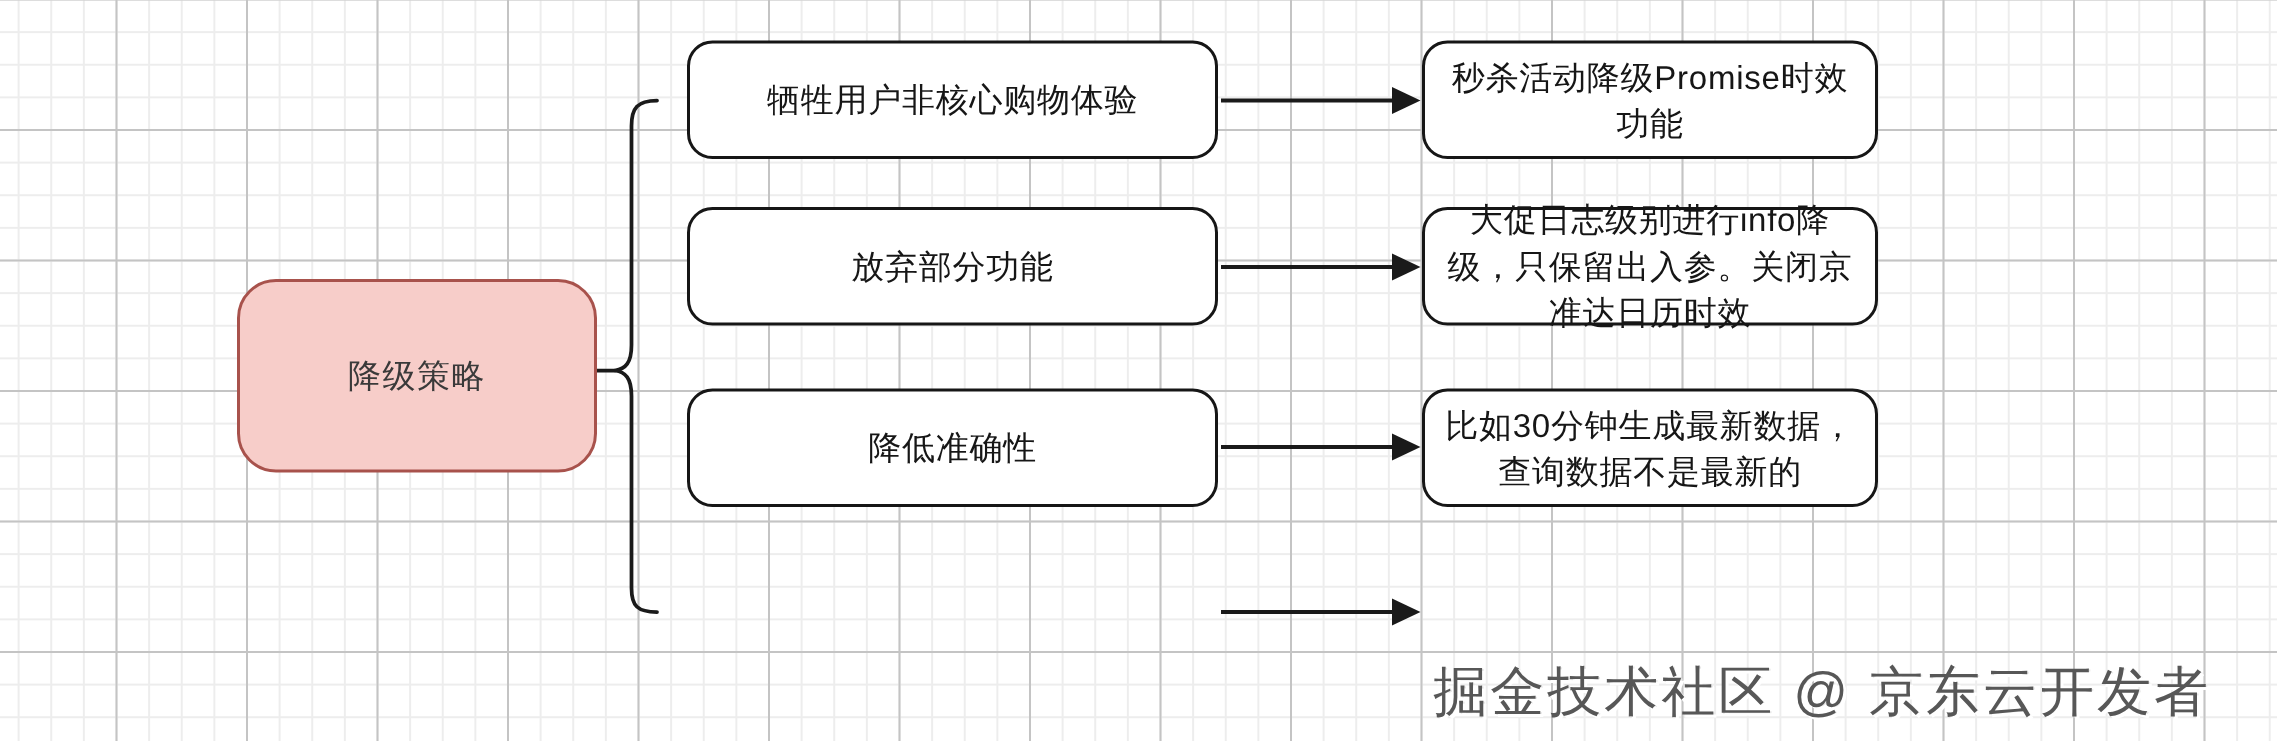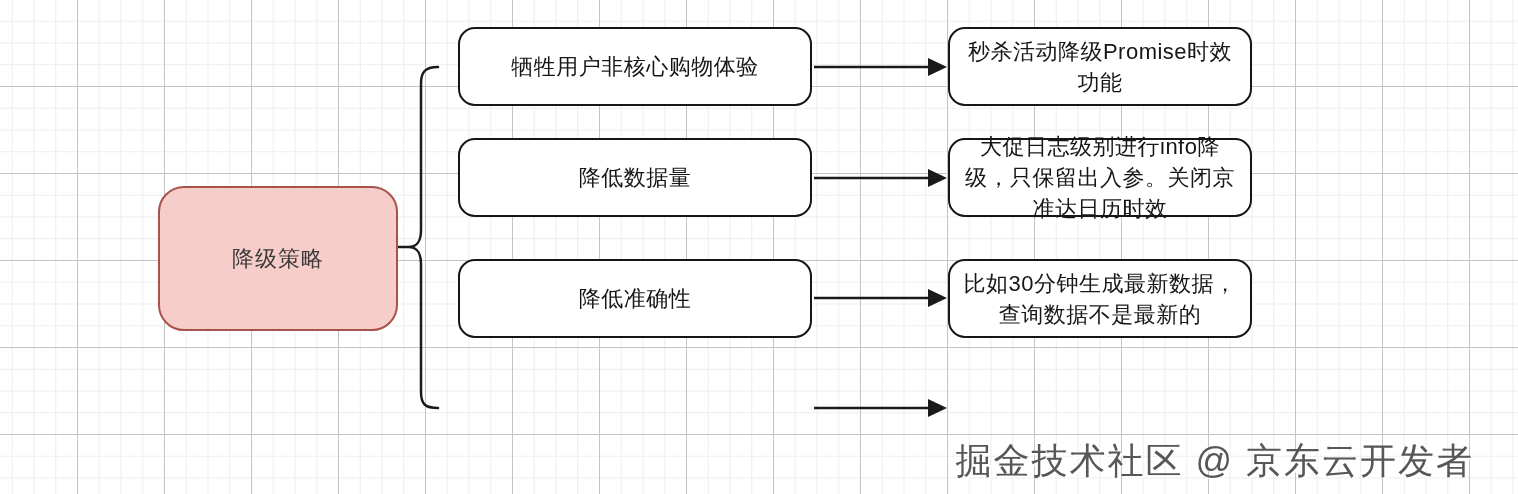--- a/index.html
+++ b/index.html
@@ -24,21 +24,21 @@
   .connector-layer {
     position: absolute;
     left: 0; top: 0;
     width: 1518px;
     height: 494px;
   }
 
   .root-node {
     position: absolute;
     left: 158px; top: 186px;
-    width: 240px; height: 145px;
+    width: 240px; height: 129px;
     background: #f7cdc9;
     border: 2.5px solid #a8524c;
     border-radius: 26px;
     display: flex;
     align-items: center;
     justify-content: center;
     font-size: 22px;
     font-weight: 500;
     color: #3a3a3a;
     letter-spacing: 1px;
@@ -115,21 +115,21 @@
   </div>
 
   <div class="node strategy row-0">
     <span>牺牲用户非核心购物体验</span>
   </div>
   <div class="node detail row-0">
     <span>秒杀活动降级Promise时效功能</span>
   </div>
 
   <div class="node strategy row-1">
-    <span>降低数据量</span>
+    <span>放弃部分功能</span>
   </div>
   <div class="node detail row-1">
     <span>大促日志级别进行info降级，只保留出入参。关闭京准达日历时效</span>
   </div>
 
   <div class="node strategy row-2">
     <span>降低准确性</span>
   </div>
   <div class="node detail row-2">
     <span>比如30分钟生成最新数据，查询数据不是最新的</span>

